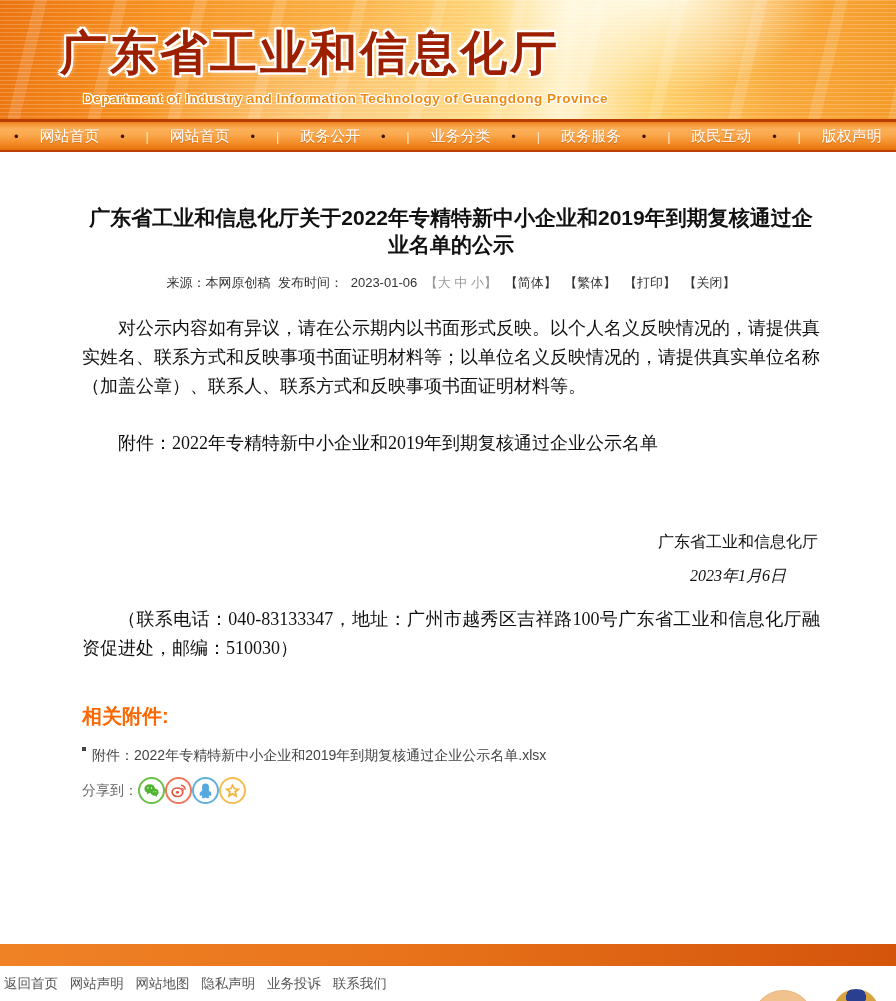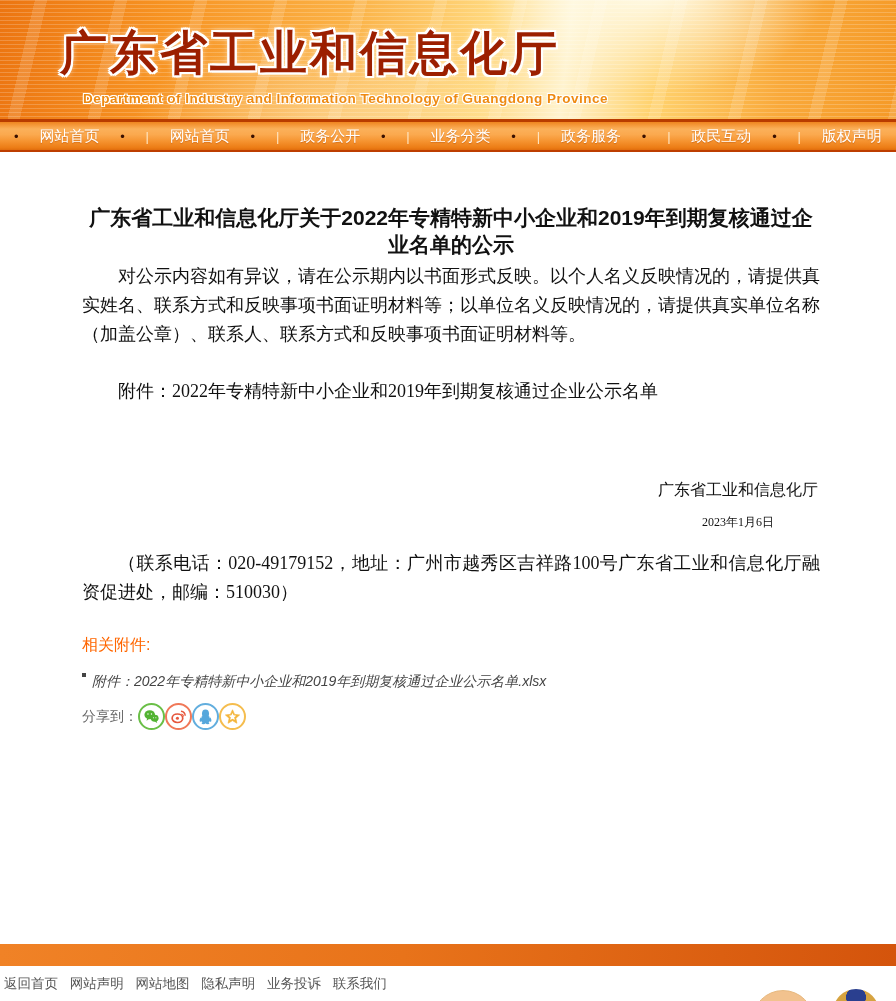--- a/index.html
+++ b/index.html
@@ -81,44 +81,44 @@
   .meta span { margin: 0 2px; }
   .meta .grey { color: #999999; }
   .meta .btn { cursor: pointer; }
 
   .body-text {
     font-family: "Liberation Serif", "DejaVu Serif", serif;
     font-size: 18px; line-height: 29px; color: #111111;
     text-align: justify;
   }
   .para1 { margin-top: 26px; text-indent: 2em; }
-  .para2 { margin-top: 4px;  text-indent: 2em; }
+  .para2 { margin-top: 22px;  text-indent: 2em; }
   .attachment-line { margin-top: 28px; text-indent: 2em; }
 
   .signature-wrap { margin-top: 74px; text-align: right; padding-right: 2px; }
   .signature-inner { display: inline-block; text-align: center; }
   .signature-org {
     font-family: "Liberation Serif", "DejaVu Serif", serif;
     font-size: 16px; color: #111111;
   }
   .signature-date {
     margin-top: 13px;
     font-family: "Liberation Serif", "DejaVu Serif", serif;
-    font-size: 12px; color: #111111;
+    font-size: 16px; color: #111111; font-style: italic;
   }
   .contact { margin-top: 18px; text-indent: 2em; }
 
   .related-heading {
-    margin-top: 28px;
-    font-size: 16px; font-weight: normal; color: #ff6600;
+    margin-top: 40px;
+    font-size: 20px; font-weight: bold; color: #ff6600;
   }
   .related-item {
     margin-top: 17px;
     font-size: 14px; color: #444444;
-    display: flex; gap: 6px; font-style: italic;
+    display: flex; gap: 6px;
   }
   .bullet-sq { width: 4px; height: 4px; background: #444444; display: inline-block; flex: 0 0 auto; }
   .related-item a { color: #444444; text-decoration: none; }
 
   .share-row { margin-top: 12px; display: flex; align-items: center; gap: 0; }
   .share-label { font-size: 14px; color: #666666; }
   .share-icon {
     width: 27px; height: 27px; border-radius: 50%;
     background: #ffffff;
     display: inline-flex; align-items: center; justify-content: center;
@@ -182,33 +182,43 @@
   <a href="#">政民互动</a>
   <span class="dot">•</span>
     <span class="pipe">|</span>
   <a href="#">版权声明</a>
 </div>
 
 <div class="main">
 
   <h1 class="article-title">广东省工业和信息化厅关于2022年专精特新中小企业和2019年到期复核通过企业名单的公示</h1>
 
+  <div class="meta">
+    <span>来源：本网原创稿</span>
+    <span>发布时间：</span>
+    <span>2023-01-06</span>
+    <span class="grey btn">【大 中 小】</span>
+    <span class="btn">【简体】</span>
+    <span class="btn">【繁体】</span>
+    <span class="btn">【打印】</span>
+    <span class="btn">【关闭】</span>
+  </div>
 
   <p class="body-text para2">对公示内容如有异议，请在公示期内以书面形式反映。以个人名义反映情况的，请提供真实姓名、联系方式和反映事项书面证明材料等；以单位名义反映情况的，请提供真实单位名称（加盖公章）、联系人、联系方式和反映事项书面证明材料等。</p>
 
   <p class="body-text attachment-line">附件：2022年专精特新中小企业和2019年到期复核通过企业公示名单</p>
 
   <div class="signature-wrap">
     <div class="signature-inner">
       <div class="signature-org">广东省工业和信息化厅</div>
       <div class="signature-date">2023年1月6日</div>
     </div>
   </div>
 
-  <p class="body-text contact">（联系电话：020-49179152，地址：广州市越秀区吉祥路100号广东省工业和信息化厅融资促进处，邮编：510030）</p>
+  <p class="body-text contact">（联系电话：040-83133347，地址：广州市越秀区吉祥路100号广东省工业和信息化厅融资促进处，邮编：510030）</p>
 
   <div class="related-heading">相关附件:</div>
 
   <div class="related-item">
     <span class="bullet-sq"></span>
     <a href="#">附件：2022年专精特新中小企业和2019年到期复核通过企业公示名单.xlsx</a>
   </div>
 
   <div class="share-row">
     <span class="share-label">分享到：</span>

